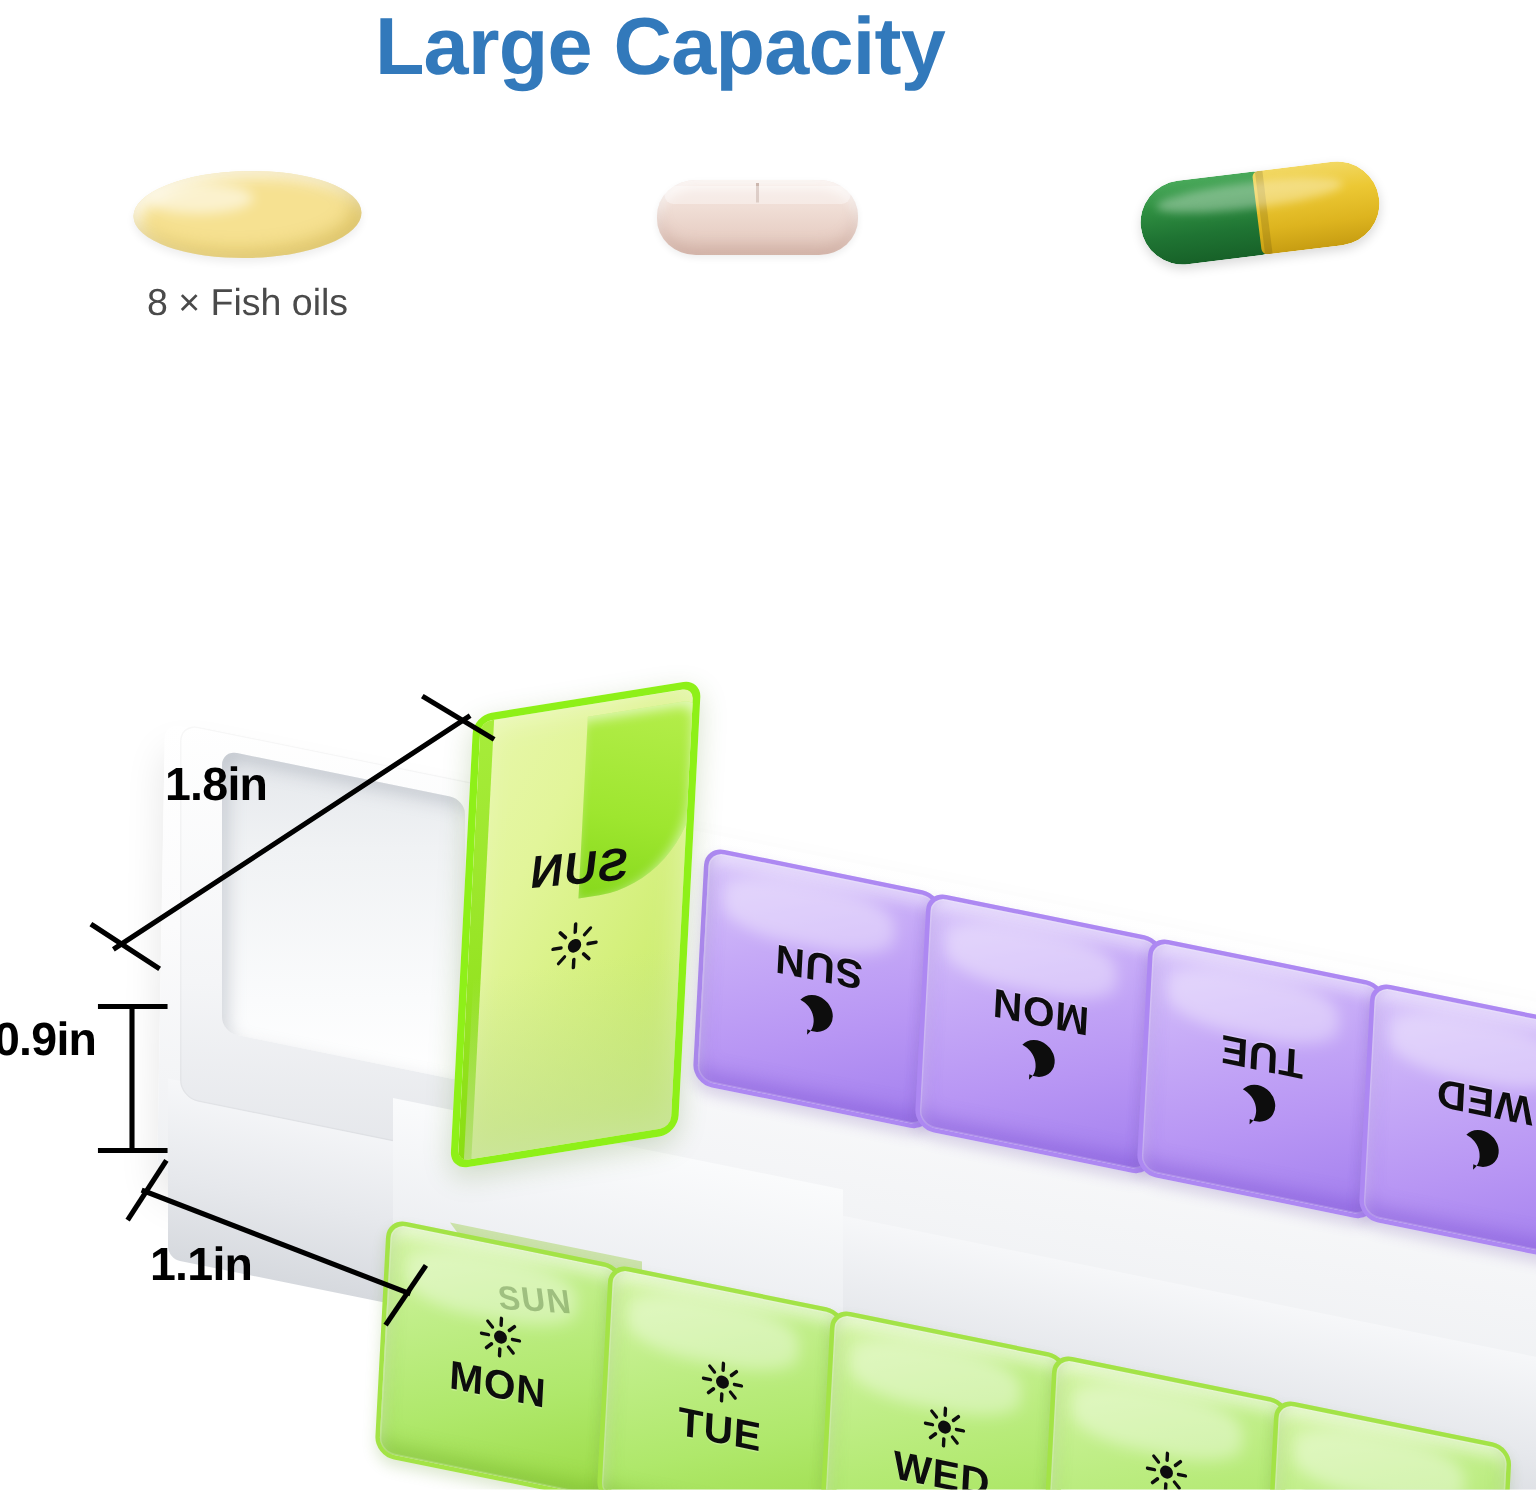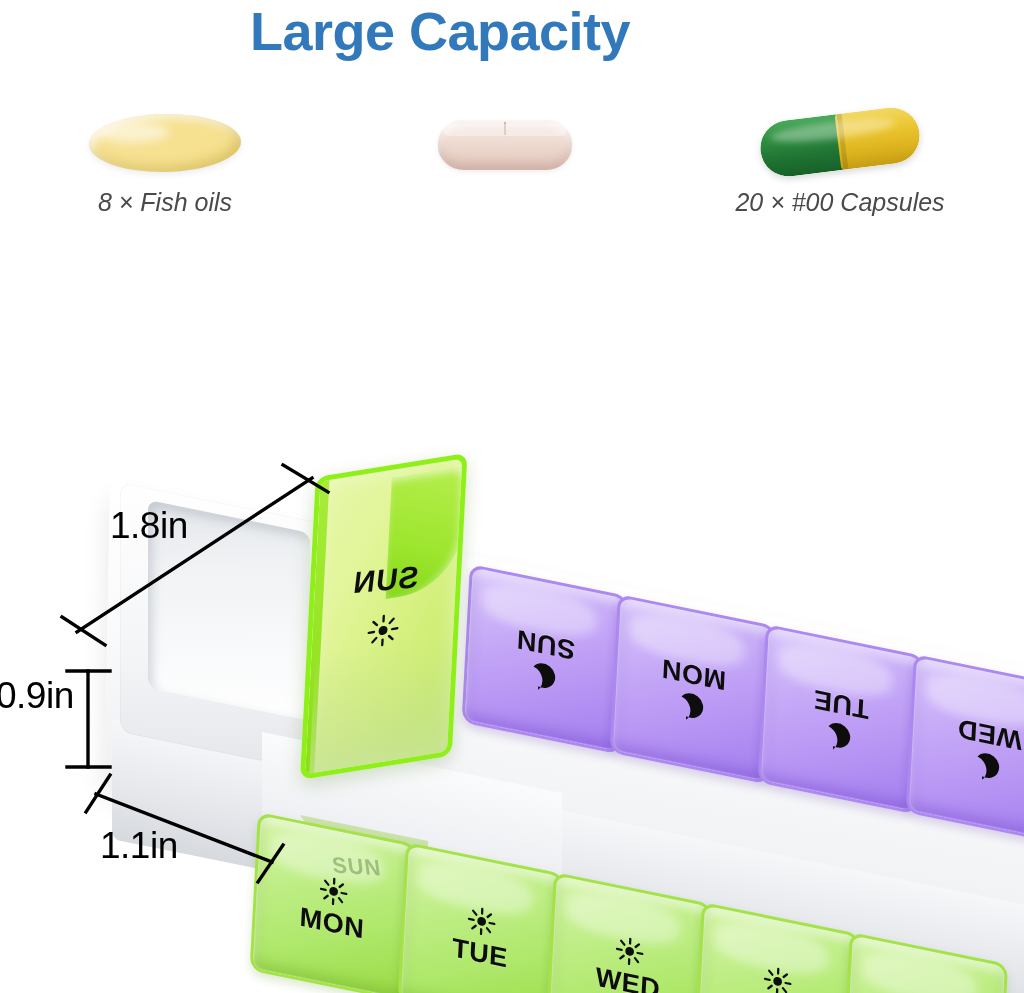--- a/index.html
+++ b/index.html
@@ -15,21 +15,21 @@
   
   .page-title{
     position:absolute; left:0; top:2px; width:880px;
     text-align:center;
     font-size:54px; font-weight:700; letter-spacing:-0.5px;
     color:#3279bb;
     line-height:58px;
   }
 
   
-  .specimens{ position:absolute; left:0; top:92px; width:1024px; height:140px;font-style:italic; }
+  .specimens{ position:absolute; left:0; top:92px; width:1024px; height:140px; }
   .spec{ position:absolute; top:0; width:300px; height:140px; }
   .spec-0{ left:15px; }
   .spec-1{ left:355px; }
   .spec-2{ left:690px; }
   .spec-art{ position:relative; height:92px; }
   .spec-label{
     position:absolute; top:96px; left:0; width:100%;
     text-align:center; font-size:25px; color:#4a4a4a; font-weight:400;
     white-space:nowrap;
   }
@@ -252,21 +252,21 @@
   .ghost-wedge{
     position:absolute; left:300px; top:596px;
     width:0; height:0;
     border-left:128px solid transparent;
     border-top:150px solid rgba(150,205,60,.40);
     transform:skewY(11.5deg);
   }
 
   
   .dim-txt{
-    position:absolute; color:#000; font-weight:400; font-size:37px;
+    position:absolute; color:#000; font-weight:700; font-size:31px;
     letter-spacing:-0.5px; white-space:nowrap;
   }
   .dim-18{ left:110px; top:505px; }
   .dim-09{ left:-4px;  top:675px; }
   .dim-11{ left:100px;  top:825px; }
   .dimsvg{ position:absolute; left:0; top:0; width:1024px; height:993px; pointer-events:none; }
 </style>
 </head>
 <body>
 
@@ -291,21 +291,20 @@
 
     <div class="spec spec-2">
       <div class="spec-art">
         <div class="capsule">
           <div class="cap-left"></div>
           <div class="cap-right"></div>
           <div class="cap-seam"></div>
           <div class="cap-gloss"></div>
         </div>
       </div>
-      <div class="spec-label">20 × #00 Capsules</div>
     </div>
 
   </div>
 
   <div class="product">
 
     <div class="tray-base"></div>
     <div class="tray-front"></div>
 
     <div class="well-outer"></div>

